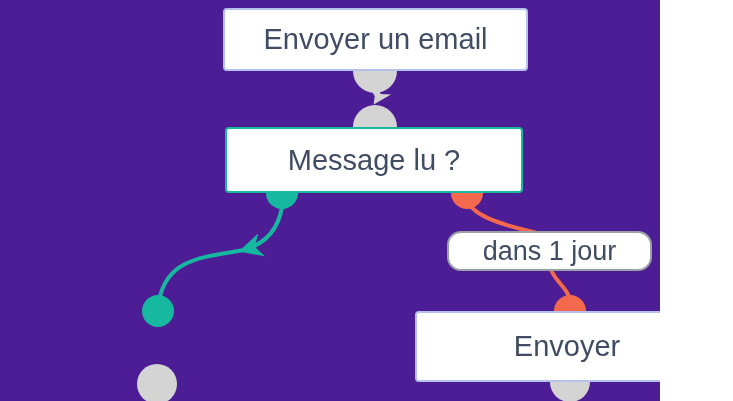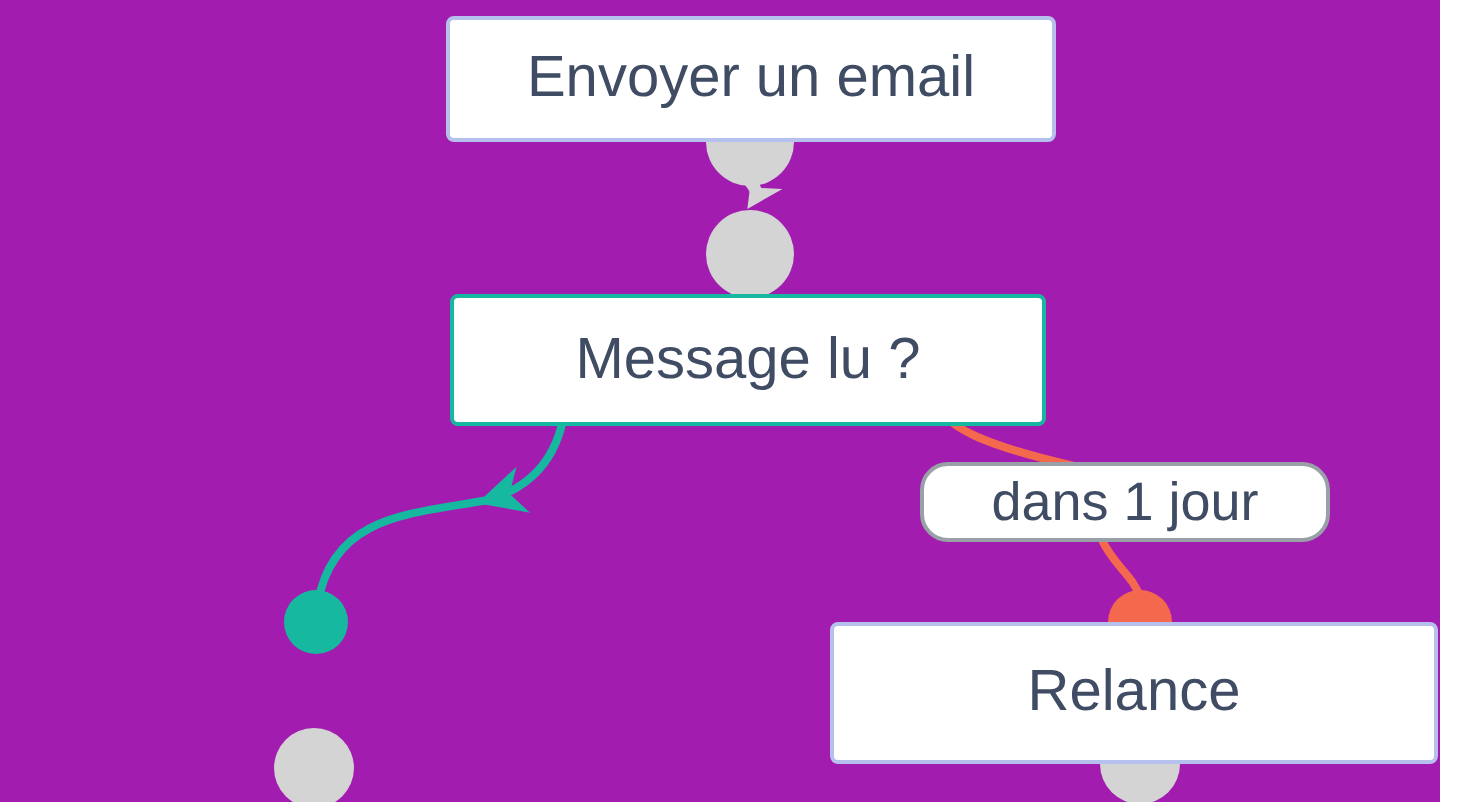--- a/index.html
+++ b/index.html
@@ -3,24 +3,24 @@
 <meta charset="utf-8">
 <style>
   html, body {
     margin: 0;
     padding: 0;
     background: #ffffff;
     font-family: "Liberation Sans", sans-serif;
   }
   #canvas {
     position: relative;
-    width: 720px;
+    width: 660px;
     height: 401px;
     overflow: hidden;
-    background: #a21caf;
+    background: #4c1d95;
   }
   #connector-layer {
     position: absolute;
     left: 0;
     top: 0;
     width: 733px;
     height: 401px;
   }
   .edge-path {
     fill: none;
@@ -41,29 +41,28 @@
     border-radius: 4px;
     display: flex;
     align-items: center;
     justify-content: center;
     font-size: 29px;
     color: var(--c-text, #3f4c63);
     white-space: nowrap;
   }
   .node.decision {
     border-color: var(--c-decision_border, #17b8a0);
-    margin-top: 20px;
   }
   #node-send-email       { left: 223px; top: 8px;   width: 305px; height: 63px; }
   #node-message-read     { left: 225px; top: 127px; width: 298px; height: 66px; }
   #node-commercial-alert { left: 1px;   top: 311px; width: 319px; height: 73px; }
   #node-followup         { left: 415px; top: 311px; width: 304px; height: 71px; }
   .edge-label {
     position: absolute;
-    left: 460px;
+    left: 447px;
     top: 231px;
     width: 205px;
     height: 40px;
     box-sizing: border-box;
     background: var(--c-node_bg, #ffffff);
     border: 2px solid var(--c-label_border, #9aa0a8);
     border-radius: 14px;
     display: flex;
     align-items: center;
     justify-content: center;
@@ -108,20 +107,20 @@
   <div class="node" id="node-send-email">
     <span>Envoyer un email</span>
   </div>
 
   <div class="node decision" id="node-message-read">
     <span>Message lu ?</span>
   </div>
 
 
   <div class="node" id="node-followup">
-    <span>Relance</span>
+    <span>Envoyer</span>
   </div>
 
   <div class="edge-label">
     <span>dans 1 jour</span>
   </div>
 
 </div>
 
 </body></html>

